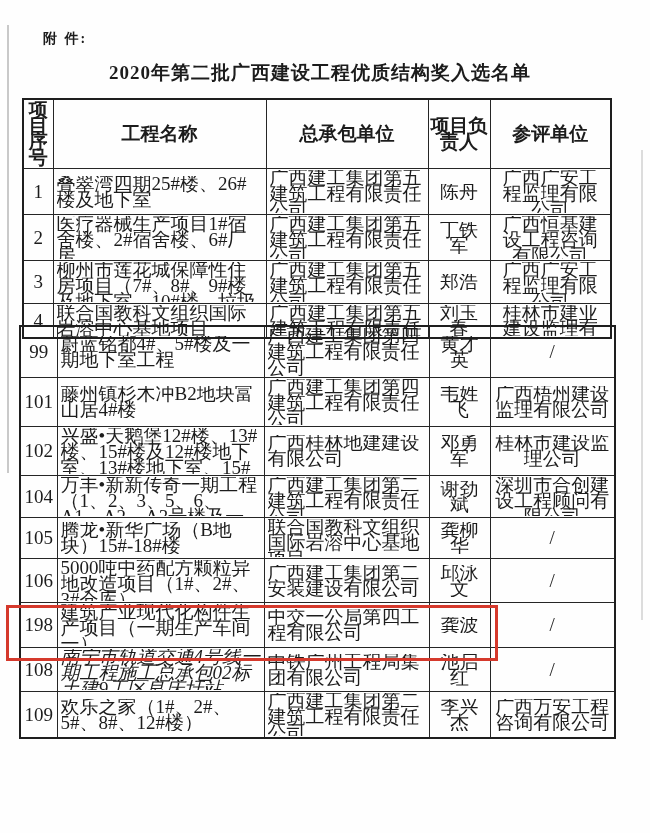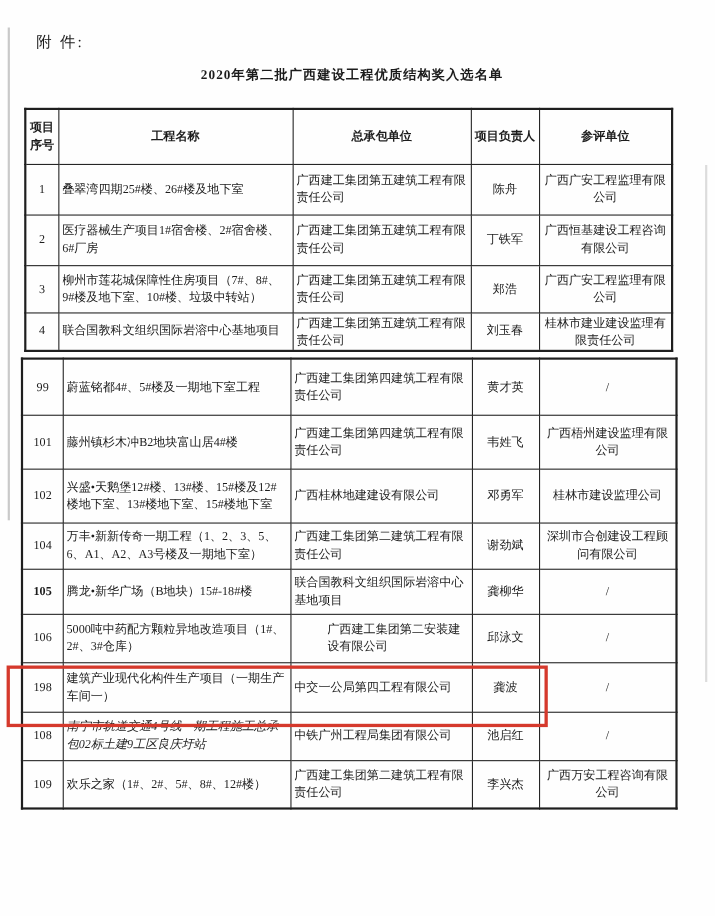--- a/index.html
+++ b/index.html
@@ -10,30 +10,30 @@
   }
   .scan-edge-left{
     position:absolute;left:7px;top:25px;width:2px;height:448px;
     background:#c9c9c9;
   }
   .scan-edge-right{
     position:absolute;left:641px;top:150px;width:2px;height:470px;
     background:#dcdcdc;
   }
   .attachment{
-    position:absolute;left:33px;top:30px;
-    font-size:14px;font-weight:normal;letter-spacing:2px;
+    position:absolute;left:43px;top:30px;
+    font-size:14px;font-weight:bold;letter-spacing:2px;
   }
   .doc-title{
     position:absolute;left:0;top:60px;width:640px;
-    text-align:center;font-size:12px;font-weight:bold;letter-spacing:1px;
+    text-align:center;font-size:19px;font-weight:bold;letter-spacing:1px;
   }
   table{
     position:absolute;border-collapse:collapse;table-layout:fixed;
-    font-size:11px;line-height:16px;
+    font-size:19px;line-height:16px;
   }
   #table-top{left:22px;top:98px;}
   #table-bottom{left:19px;top:325px;}
   th,td{
     border:1px solid #262626;vertical-align:middle;
     padding:1px 3px;overflow:hidden;
   }
   table{border:2px solid #1e1e1e;}
   thead th{font-weight:600;text-align:center;padding:2px 2px;}
   .cell-no{text-align:center;}
@@ -215,21 +215,21 @@
         </td>
         <td class="cell-center">
           <div class="cellwrap" style="max-height: 39px;">谢劲斌</div>
         </td>
         <td class="cell-center">
           <div class="cellwrap" style="max-height: 39px;">深圳市合创建设工程顾问有限公司</div>
         </td>
       </tr>
       <tr style="height: 41px;">
         <td class="cell-no">
-          <div class="cellwrap" style="max-height: 38px; font-weight: bold;">105</div>
+          <div class="cellwrap" style="max-height: 38px;">105</div>
         </td>
         <td class="cell-left">
           <div class="cellwrap" style="max-height: 38px;">腾龙•新华广场（B地块）15#-18#楼</div>
         </td>
         <td class="cell-left">
           <div class="cellwrap" style="max-height: 38px;">联合国教科文组织国际岩溶中心基地项目</div>
         </td>
         <td class="cell-center">
           <div class="cellwrap" style="max-height: 38px;">龚柳华</div>
         </td>
@@ -238,21 +238,21 @@
         </td>
       </tr>
       <tr style="height: 44px;">
         <td class="cell-no">
           <div class="cellwrap" style="max-height: 41px;">106</div>
         </td>
         <td class="cell-left">
           <div class="cellwrap" style="max-height: 41px;">5000吨中药配方颗粒异地改造项目（1#、2#、3#仓库）</div>
         </td>
         <td class="cell-left">
-          <div class="cellwrap" style="max-height: 41px; margin-left: 30px;">广西建工集团第二安装建设有限公司</div>
+          <div class="cellwrap" style="max-height: 41px;">广西建工集团第二安装建设有限公司</div>
         </td>
         <td class="cell-center">
           <div class="cellwrap" style="max-height: 41px;">邱泳文</div>
         </td>
         <td class="cell-center">
           <div class="cellwrap" style="max-height: 41px;">/</div>
         </td>
       </tr>
       <tr style="height: 45px;">
         <td class="cell-no">

